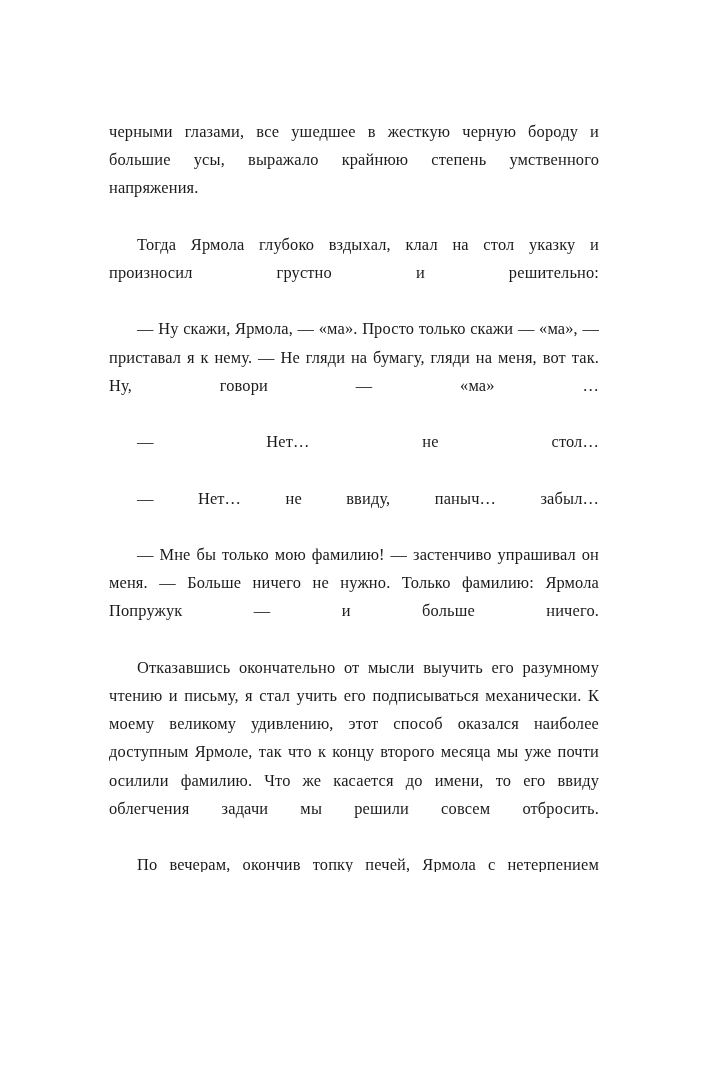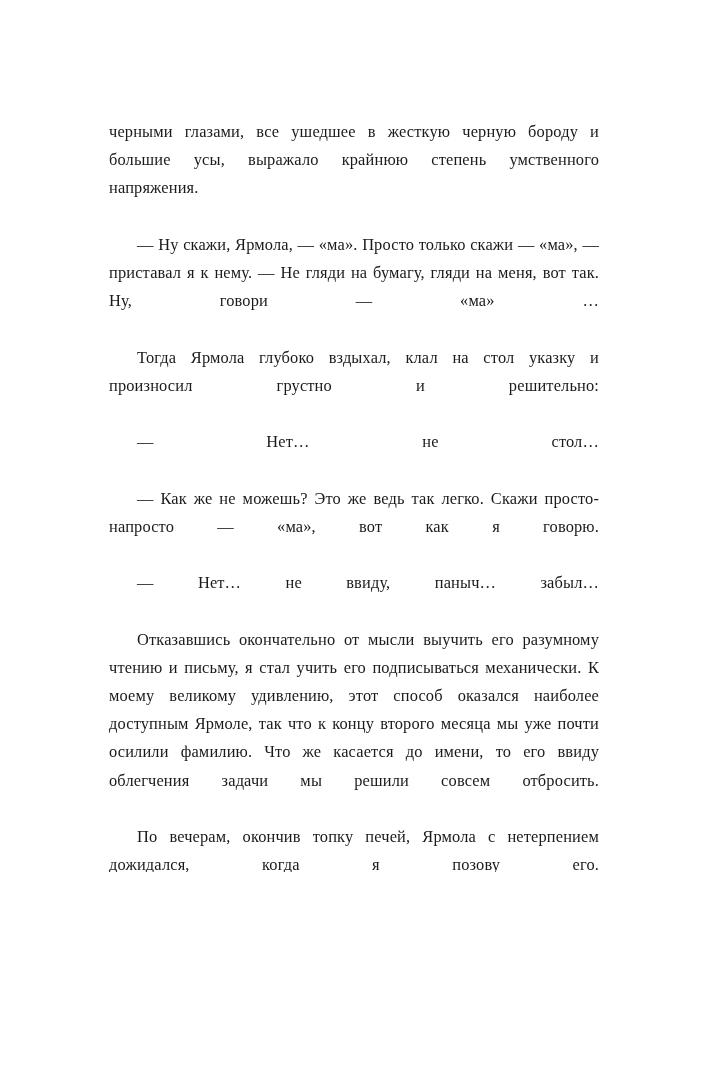--- a/index.html
+++ b/index.html
@@ -66,25 +66,25 @@
     letter-spacing: 0.5px;
   }
 </style>
 </head>
 <body>
 
 <div class="page">
 
   <div class="text-block">
     <p class="cont">черными глазами, все ушедшее в жесткую черную бороду и большие усы, выражало крайнюю степень умственного напряжения.</p>
+    <p>Тогда Ярмола глубоко вздыхал, клал на стол указку и произносил грустно и решительно:</p>
     <p>— Ну скажи, Ярмола, — «ма». Просто только скажи — «ма», — приставал я к нему. — Не гляди на бумагу, гляди на меня, вот так. Ну, говори — «ма» …</p>
-    <p>Тогда Ярмола глубоко вздыхал, клал на стол указку и произносил грустно и решительно:</p>
     <p>— Нет… не стол…</p>
-    <p>— Как же не можешь? Это же ведь так легко. Скажи просто-напросто — «ма», вот как я говорю.</p>
     <p>— Нет… не ввиду, паныч… забыл…</p>
+    <p>— Мне бы только мою фамилию! — застенчиво упрашивал он меня. — Больше ничего не нужно. Только фамилию: Ярмола Попружук — и больше ничего.</p>
     <p>Отказавшись окончательно от мысли выучить его разумному чтению и письму, я стал учить его подписываться механически. К моему великому удивлению, этот способ оказался наиболее доступным Ярмоле, так что к концу второго месяца мы уже почти осилили фамилию. Что же касается до имени, то его ввиду облегчения задачи мы решили совсем отбросить.</p>
     <p>По вечерам, окончив топку печей, Ярмола с нетерпением дожидался, когда я позову его.</p>
 
   </div>
 
   <div class="page-number">7</div>
 
 </div>
 
 </body></html>

